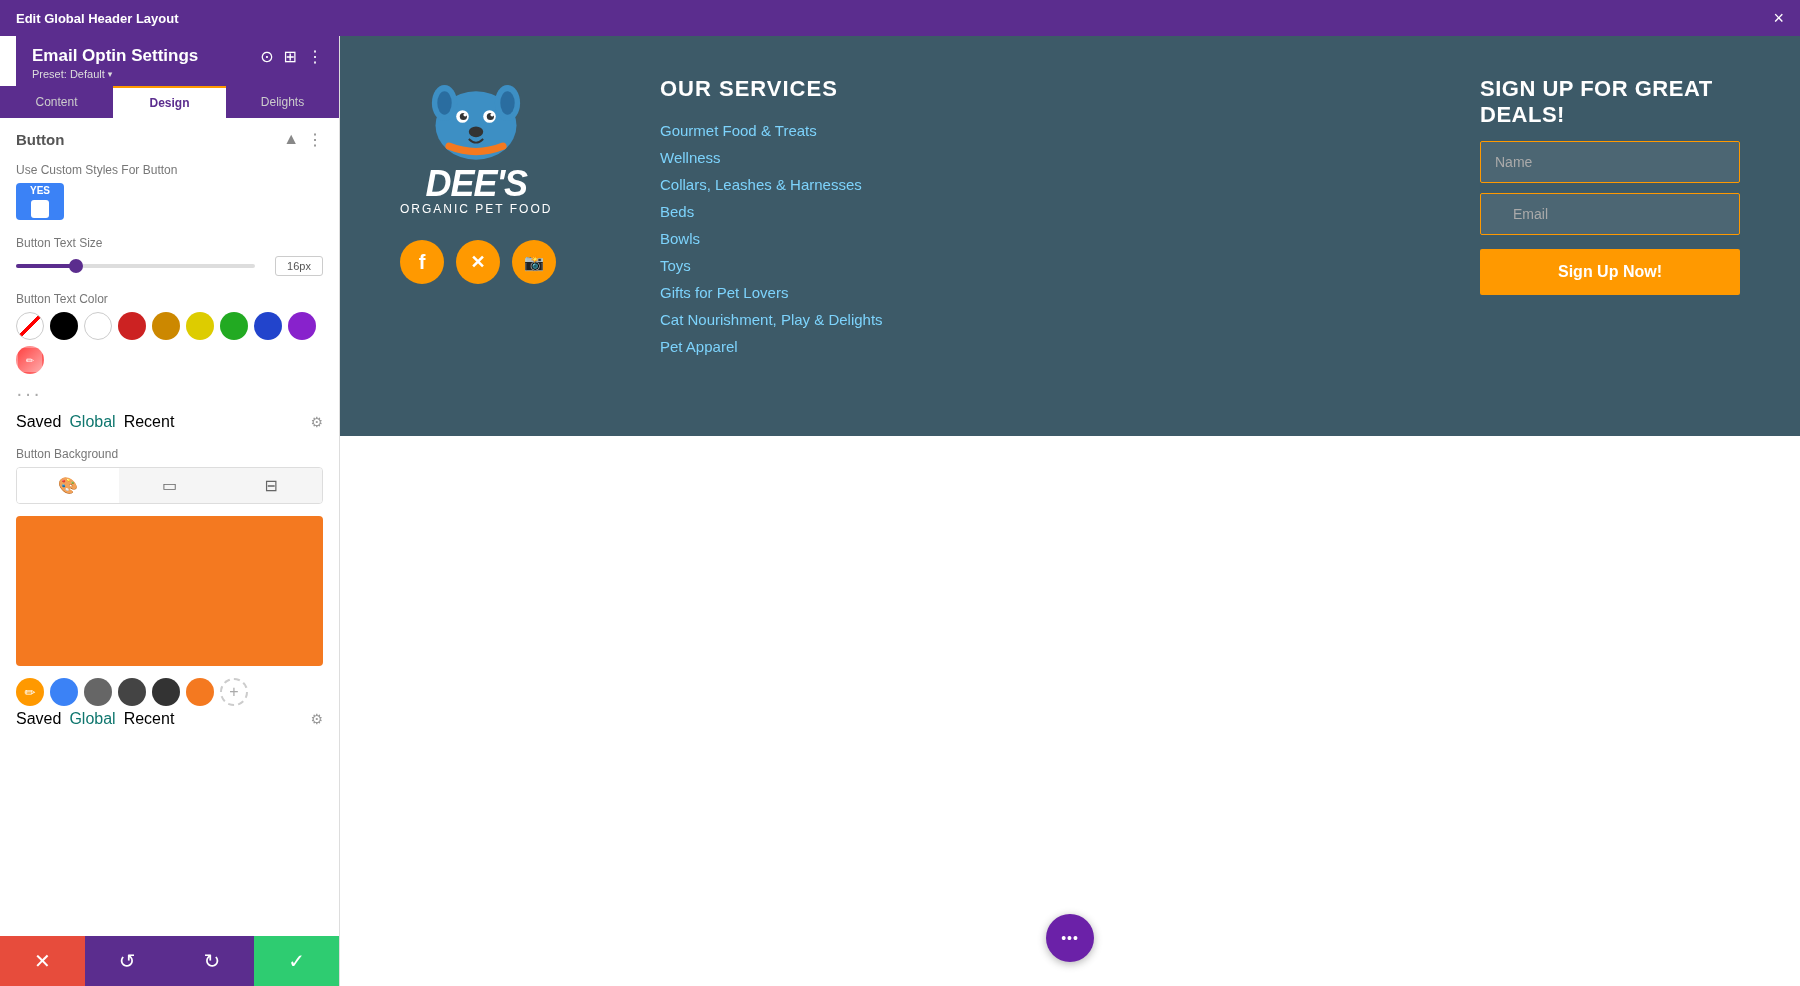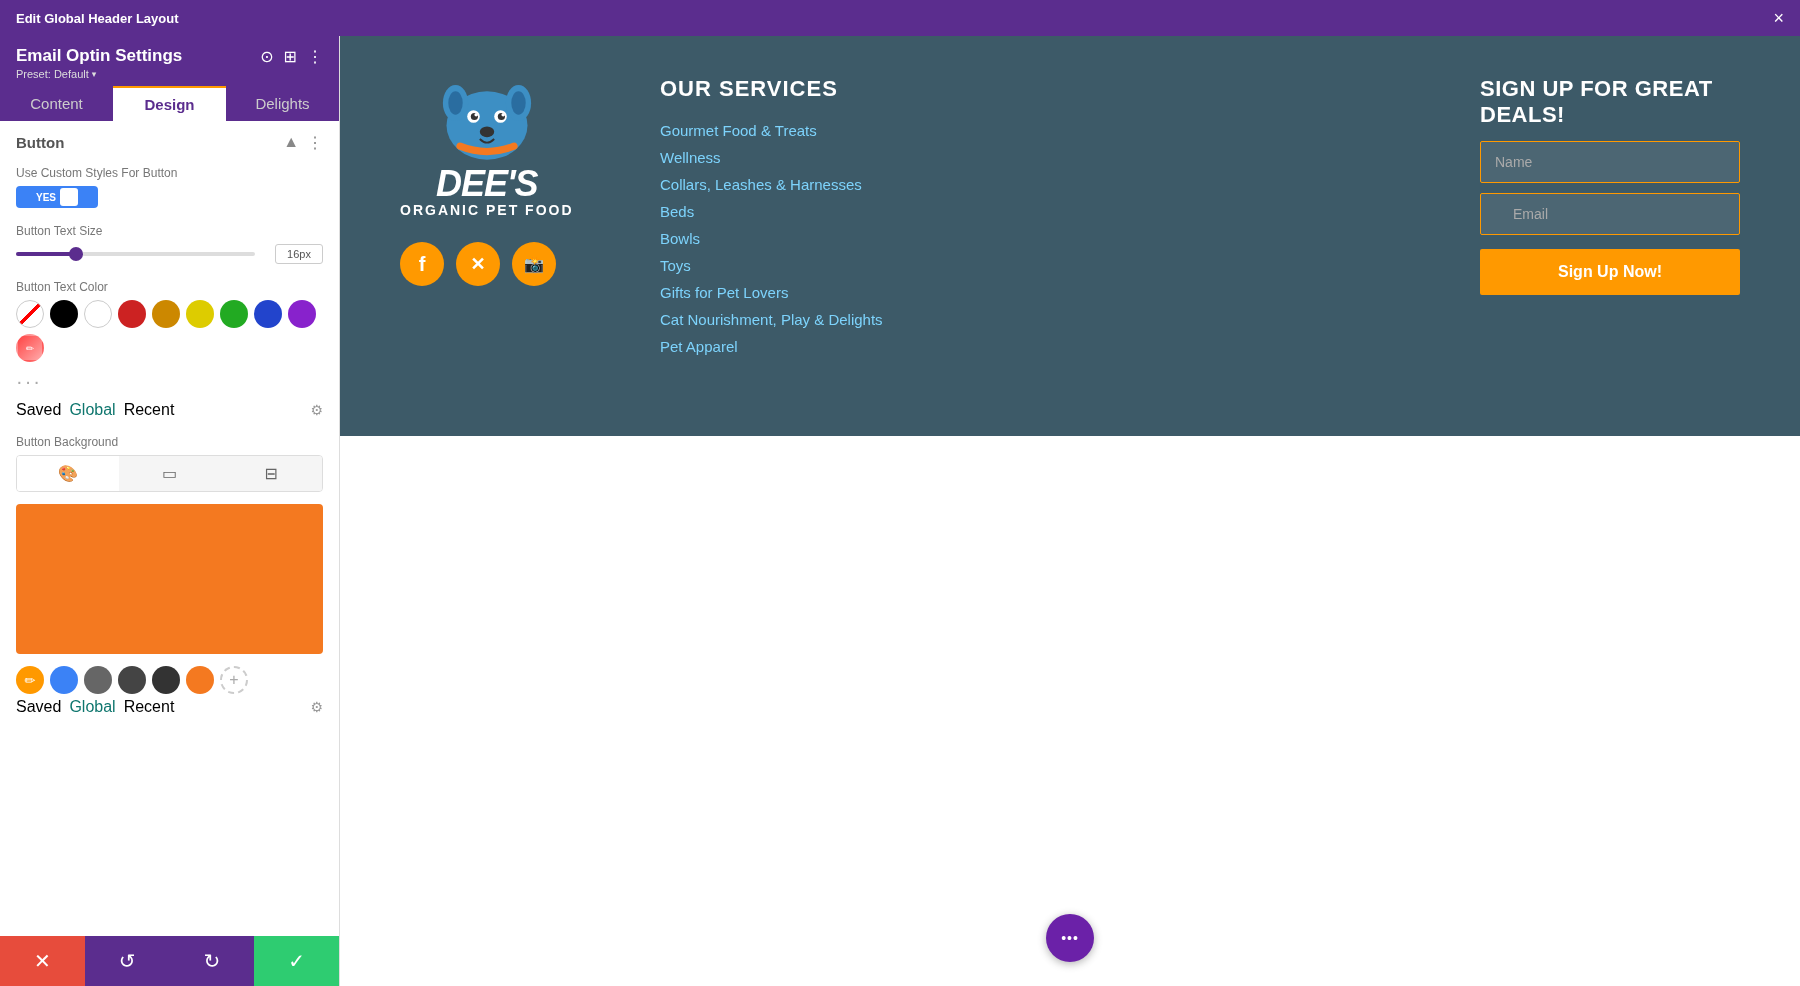--- a/index.html
+++ b/index.html
@@ -32,40 +32,41 @@
       border-right: 1px solid #ddd;
       overflow: hidden;
     }
 
     
     .panel-header {
       background: #5b2d8e;
       color: #fff;
       padding: 10px 16px 6px;
       flex-shrink: 0;
+      margin-left: 16px;
     }
     .panel-header-top {
       display: flex;
       align-items: center;
       justify-content: space-between;
       margin-bottom: 2px;
     }
     .panel-title { font-size: 17px; font-weight: 700; }
     .panel-header-icons { display: flex; gap: 10px; align-items: center; }
     .panel-header-icon { color: #fff; font-size: 16px; cursor: pointer; background: none; border: none; }
     .panel-preset { font-size: 11px; color: #ddd; cursor: pointer; display: flex; align-items: center; gap: 3px; }
     .panel-preset .chevron { font-size: 9px; }
 
     
     .panel-tabs { display: flex; background: #5b2d8e; flex-shrink: 0; }
     .panel-tab {
       flex: 1;
       padding: 8px 0;
       text-align: center;
-      font-size: 15px;
+      font-size: 12px;
       color: #ccc;
       cursor: pointer;
       border: none;
       background: none;
     }
     .panel-tab.active {
       background: #fff;
       color: #5b2d8e;
       font-weight: 600;
       border-top: 2px solid #f90;
@@ -100,23 +101,24 @@
     .setting-row { margin-bottom: 16px; }
     .setting-label { font-size: 12px; color: #777; margin-bottom: 6px; font-weight: 500; }
 
     
     .toggle-wrapper { display: flex; align-items: center; gap: 8px; }
     .toggle-pill {
       display: flex;
       align-items: center;
       background: #3b82f6;
       border-radius: 4px;
-      padding: 2px 20px;
+      padding: 2px 14px;
       gap: 4px;
       cursor: pointer;
+      flex-direction: column;
     }
     .toggle-yes { font-size: 10px; color: #fff; font-weight: 700; }
     .toggle-knob { width: 18px; height: 18px; background: #fff; border-radius: 3px; }
 
     
     .slider-row { display: flex; align-items: center; gap: 20px; }
     .slider-track {
       flex: 1;
       height: 4px;
       background: #ddd;
@@ -258,25 +260,25 @@
       font-size: 36px;
       font-weight: 900;
       color: #fff;
       font-style: italic;
       text-transform: uppercase;
       line-height: 1;
       letter-spacing: -1px;
       text-align: center;
     }
     .logo-subtitle {
-      font-size: 14px;
+      font-size: 12px;
       color: #fff;
       letter-spacing: 2px;
       text-align: center;
-      font-weight: 700;
+      font-weight: 400;
     }
     .social-icons { display: flex; gap: 12px; margin-top: 4px; }
     .social-icon {
       width: 44px; height: 44px;
       background: #f90;
       border-radius: 50%;
       display: flex; align-items: center; justify-content: center;
       font-size: 18px;
       color: #fff;
       font-weight: 700;

